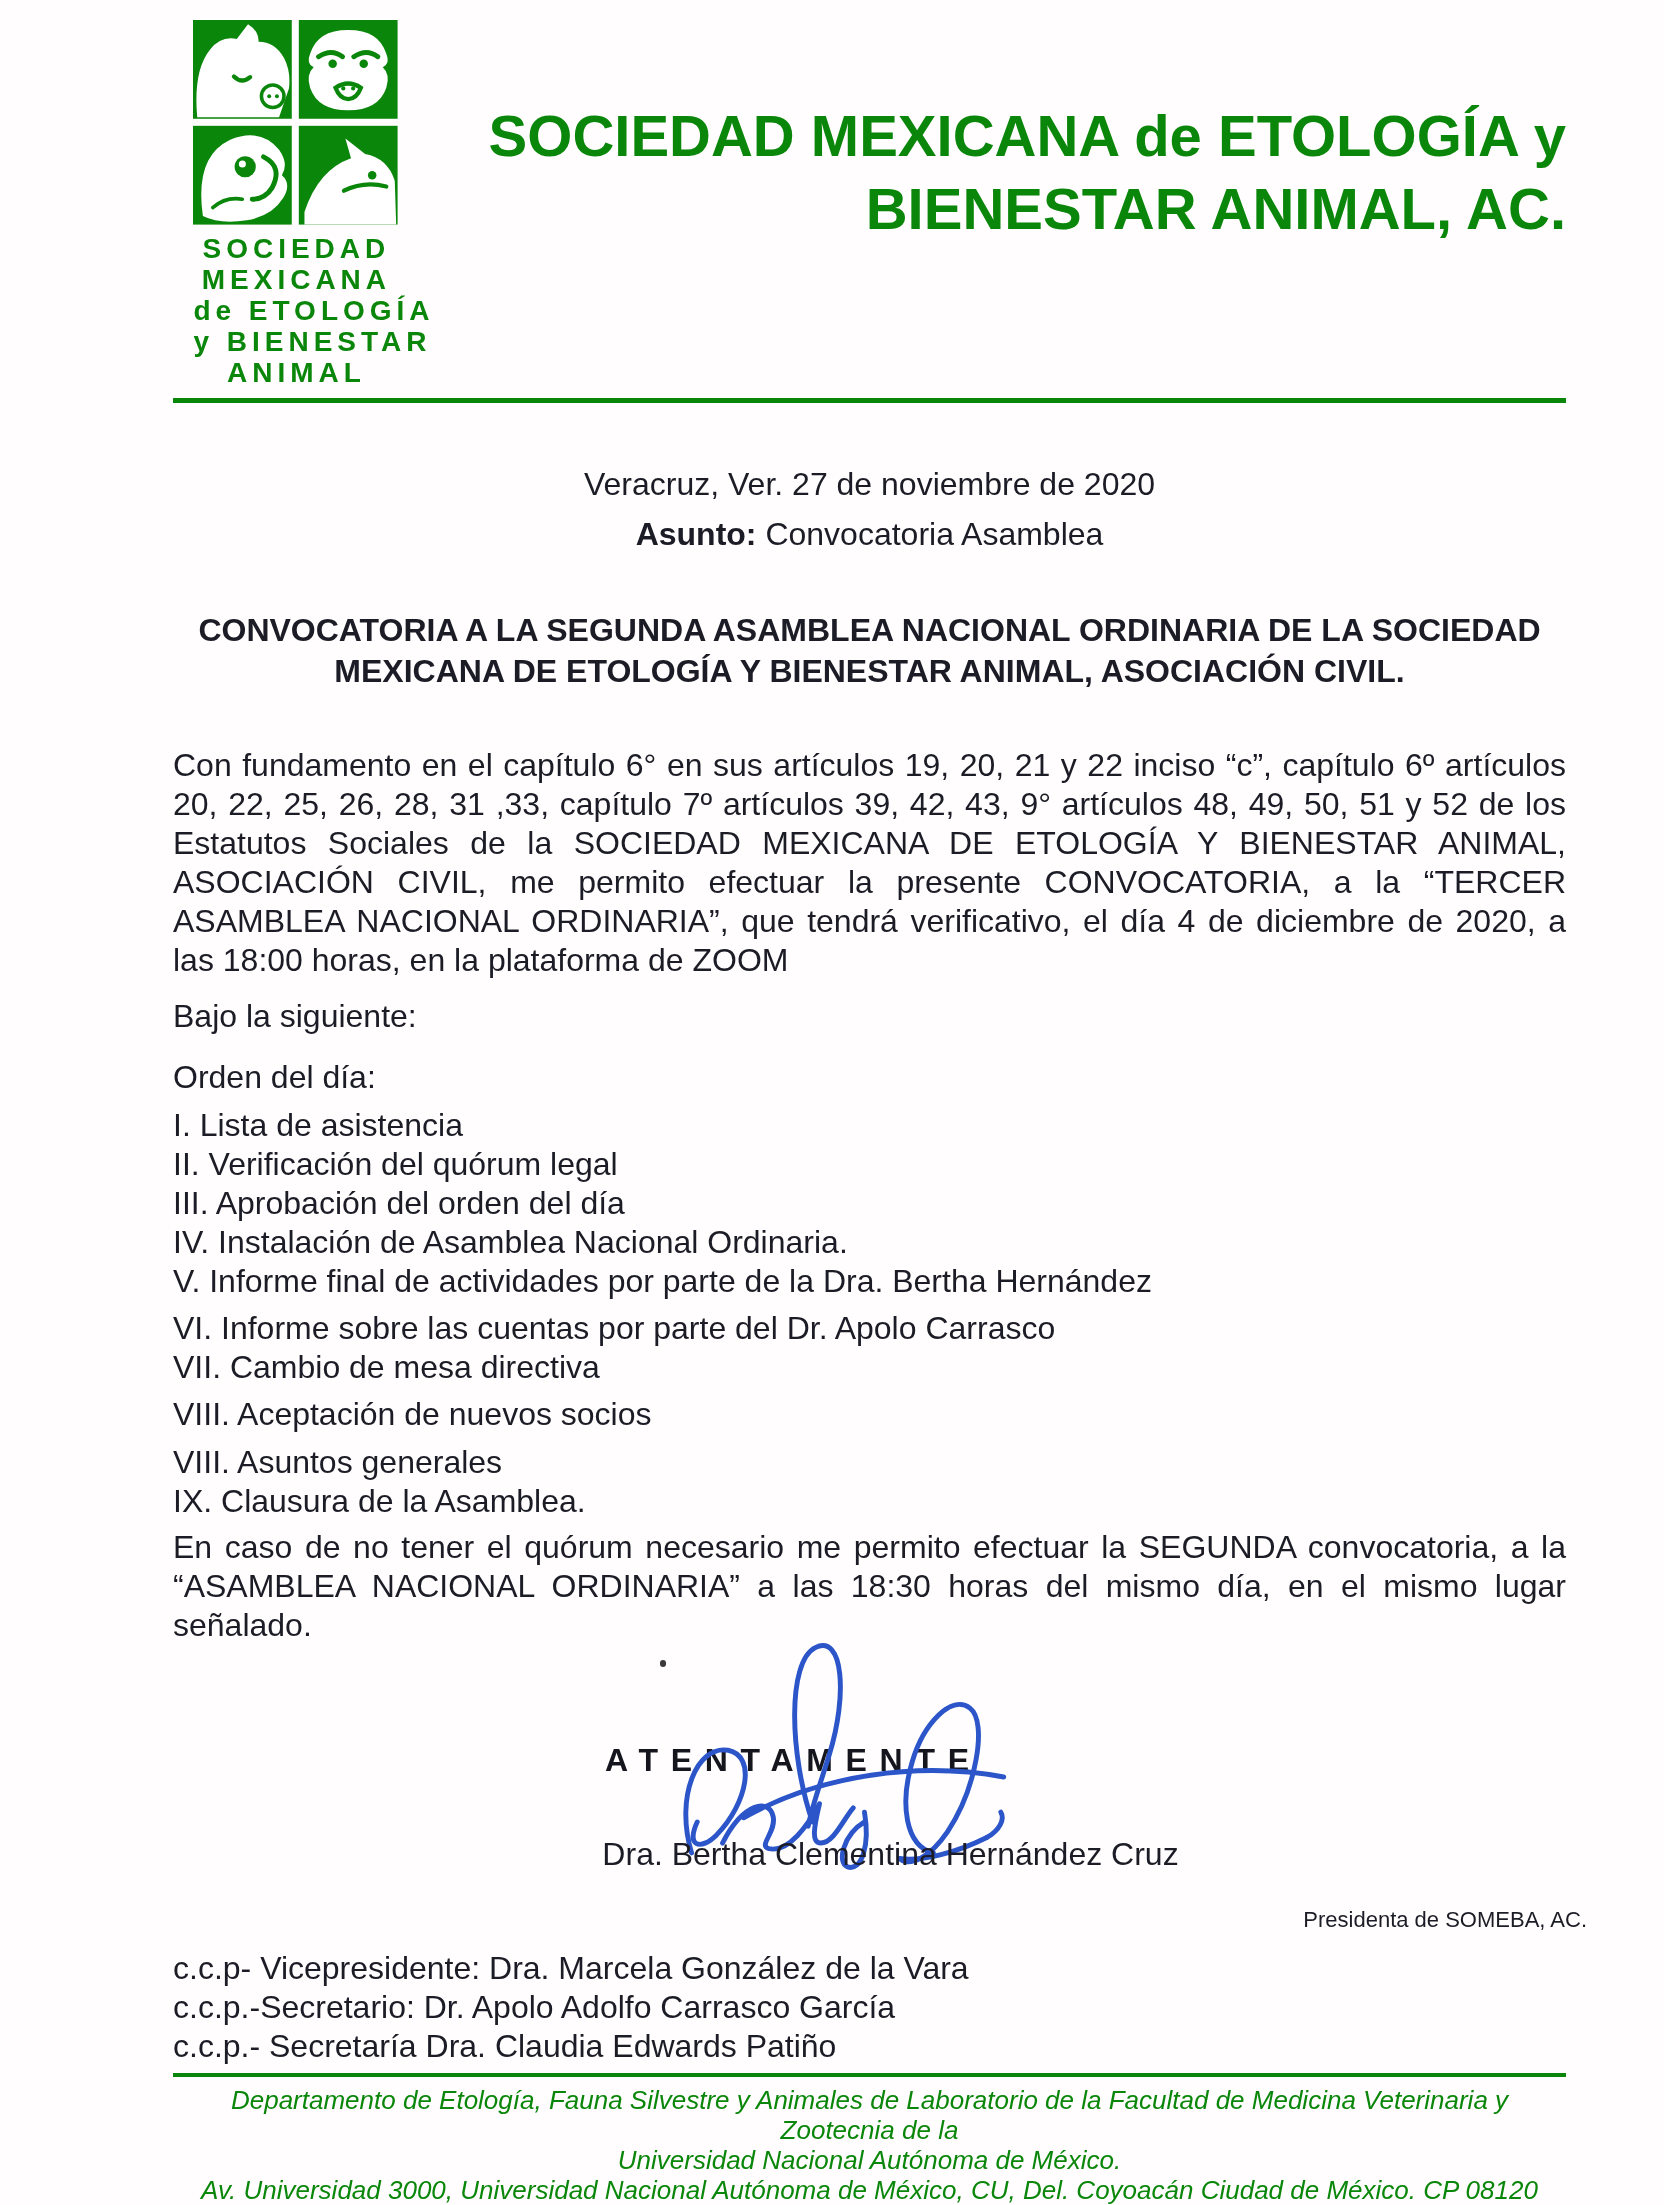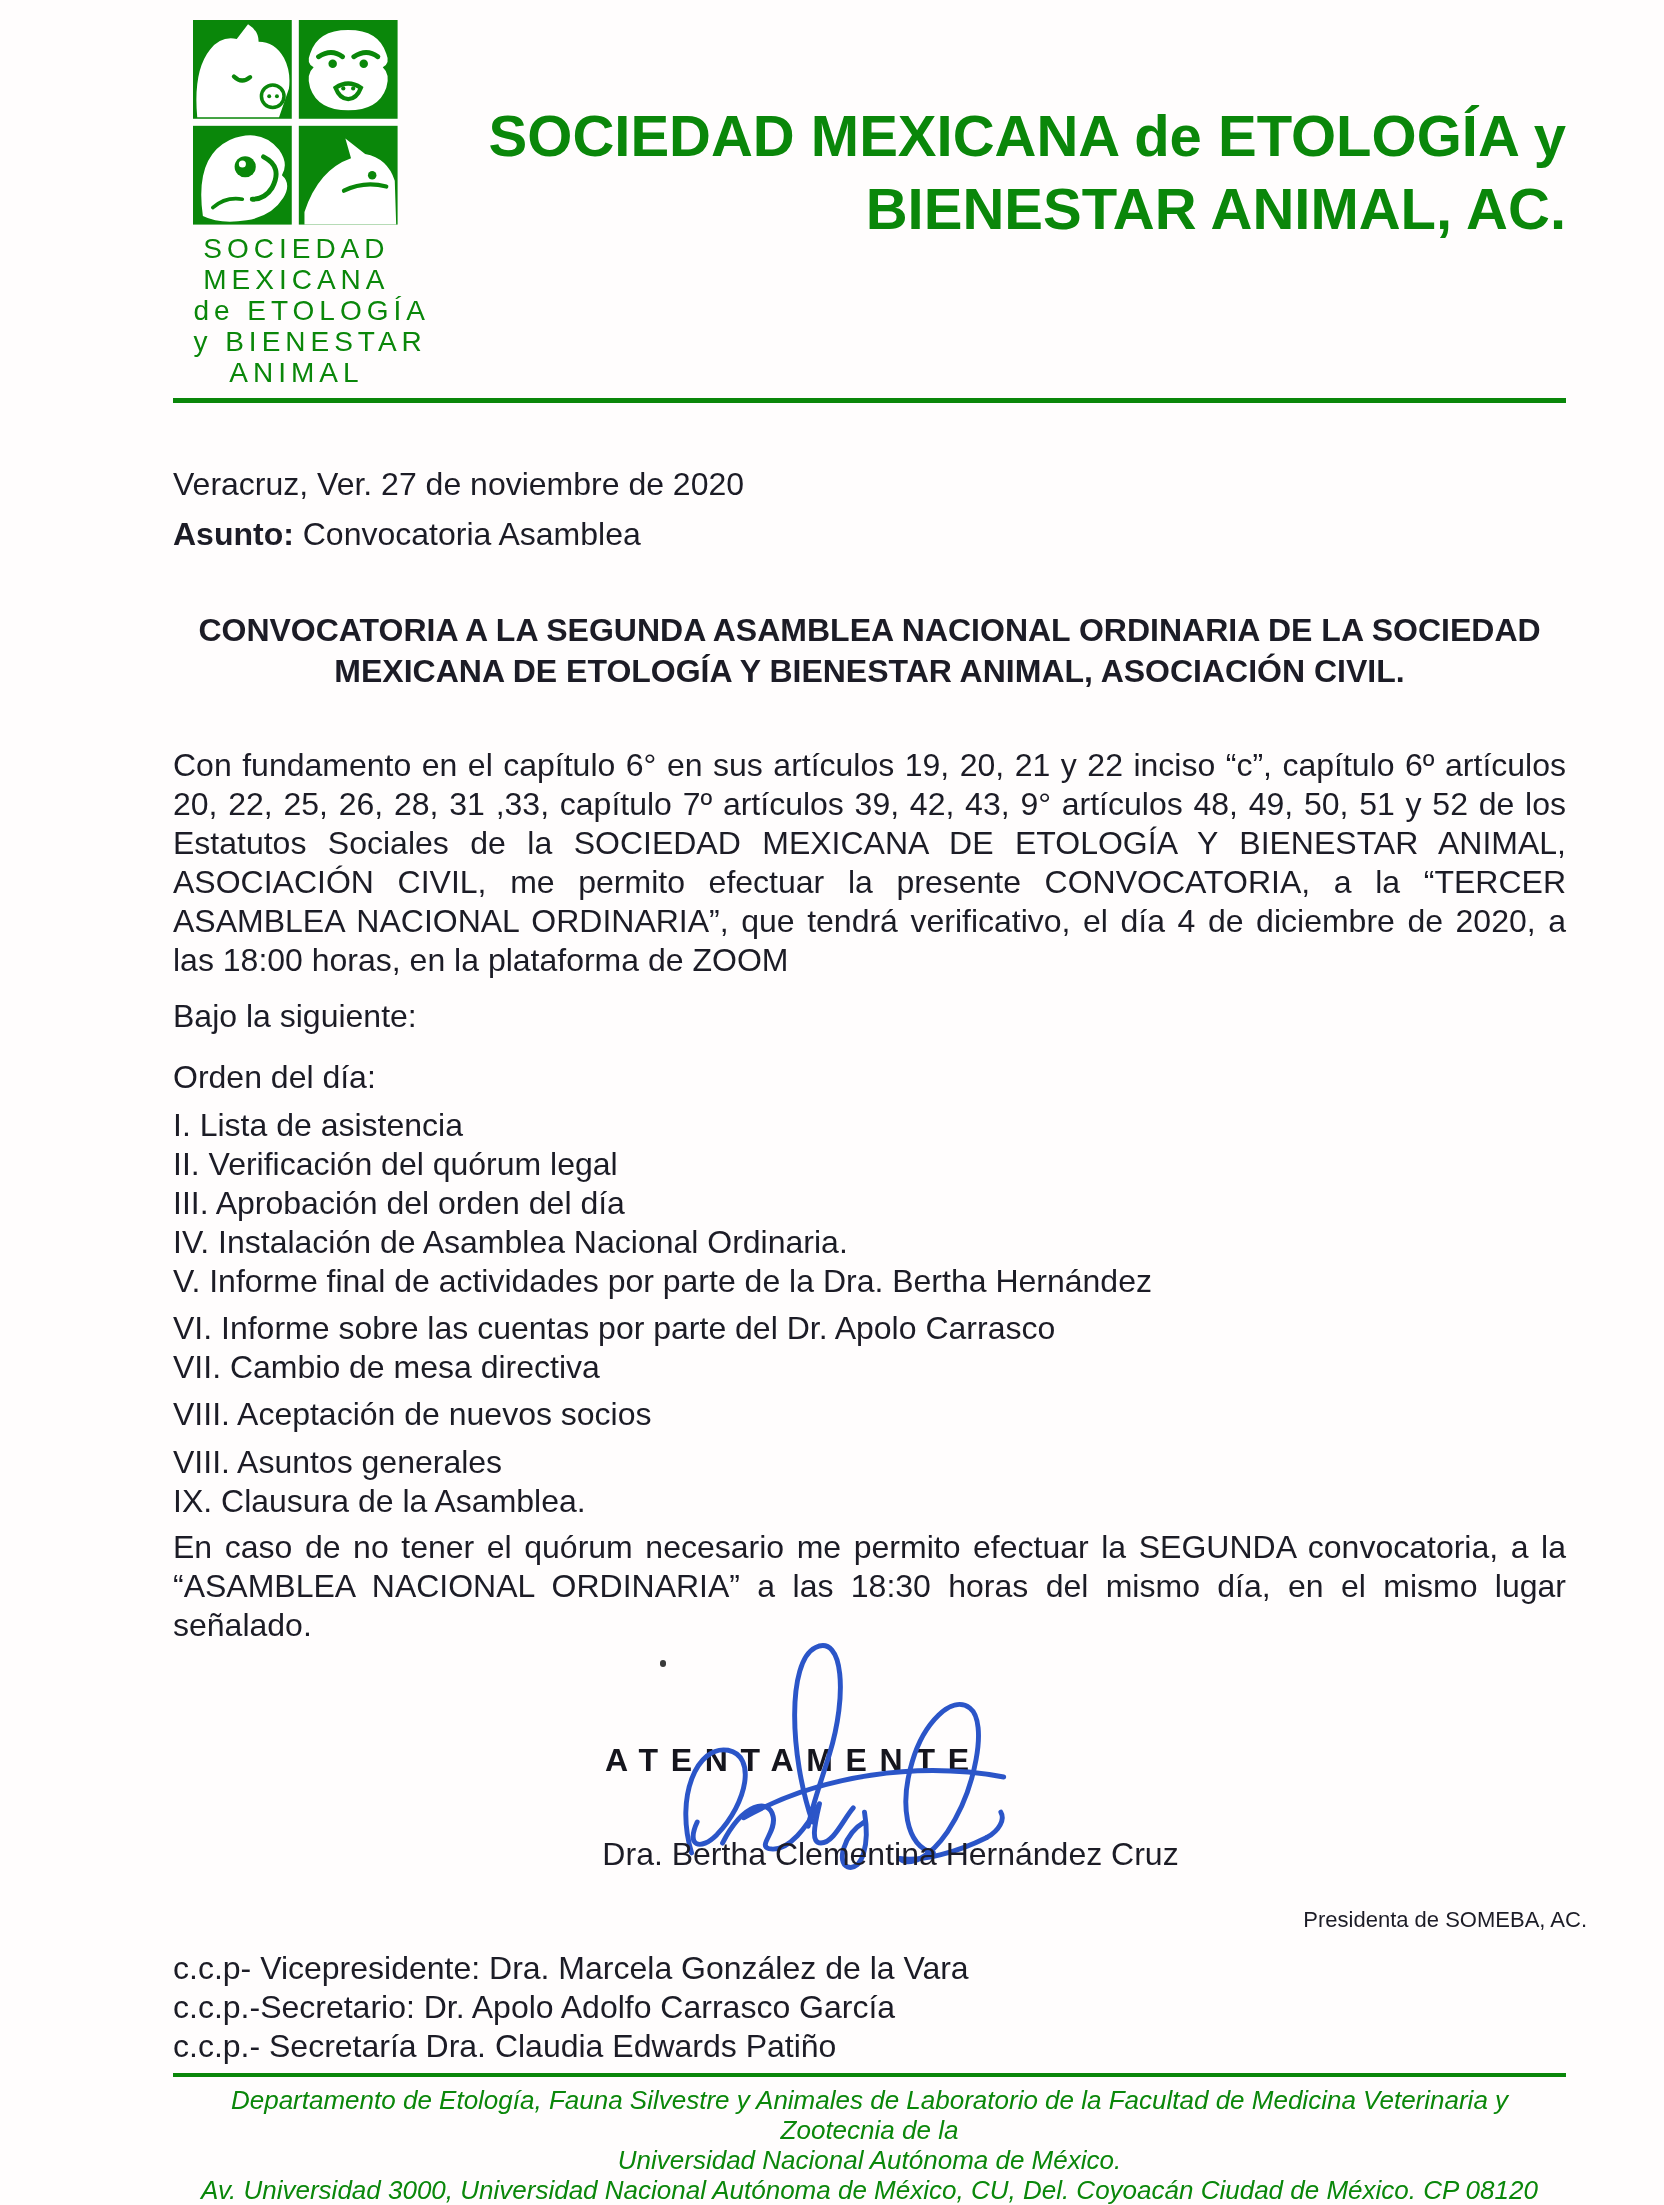--- a/index.html
+++ b/index.html
@@ -8,27 +8,27 @@
     background:#fffdfd;
     font-family:"Liberation Sans", sans-serif;
     color:#1c1c26;
     overflow:hidden;
   }
   .page{box-sizing:border-box;width:1665px;height:2205px;padding:20px 99px 0 173px;overflow:hidden;}
   
   .header{display:flex;align-items:flex-start;}
   .logo{width:206px;margin-left:20.4px;flex:0 0 auto;}
   .logo svg{display:block;}
-  .logo-text{margin-top:7px;text-align:center;color:#0a870a;font-weight:normal;
+  .logo-text{margin-top:7px;text-align:center;color:#0a870a;font-weight:bold;
     font-size:28px;line-height:31px;letter-spacing:5px;white-space:nowrap;}
   .header-title{flex:1;text-align:right;padding-top:79px;color:#0a870a;font-weight:bold;
     font-size:58px;line-height:73px;white-space:nowrap;}
   .rule{height:5px;background:#0a870a;margin-top:10px;}
   
-  .date-block{margin-top:62px;text-align:left;font-size:32px;line-height:39px;}
+  .date-block{margin-top:62px;text-align:center;font-size:32px;line-height:39px;}
   .subject-line{margin-top:11.3px;}
   .b{font-weight:bold;}
   
   .doc-title{margin-top:56px;text-align:center;font-weight:bold;font-size:32px;line-height:41px;}
   
   .para{font-size:32px;line-height:39px;text-align:justify;}
   .p1{margin-top:54px;}
   .line{font-size:32px;line-height:39px;}
   .bajo{margin-top:17px;}
   .orden{margin-top:22px;}

